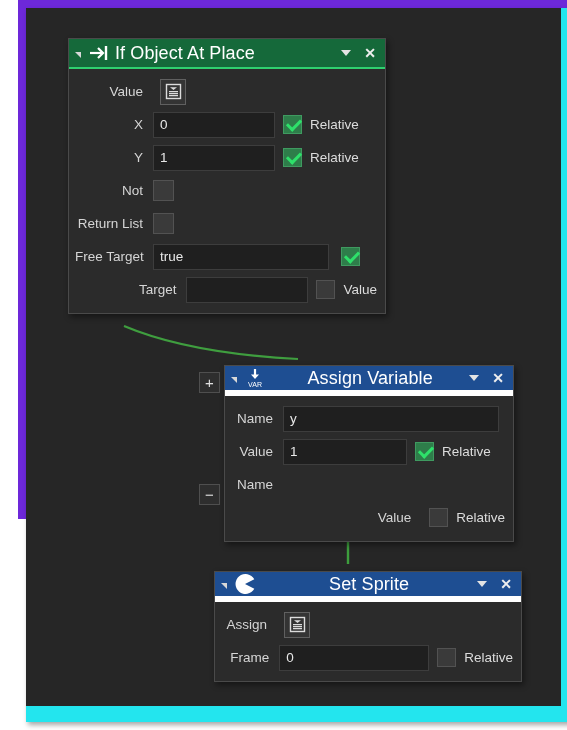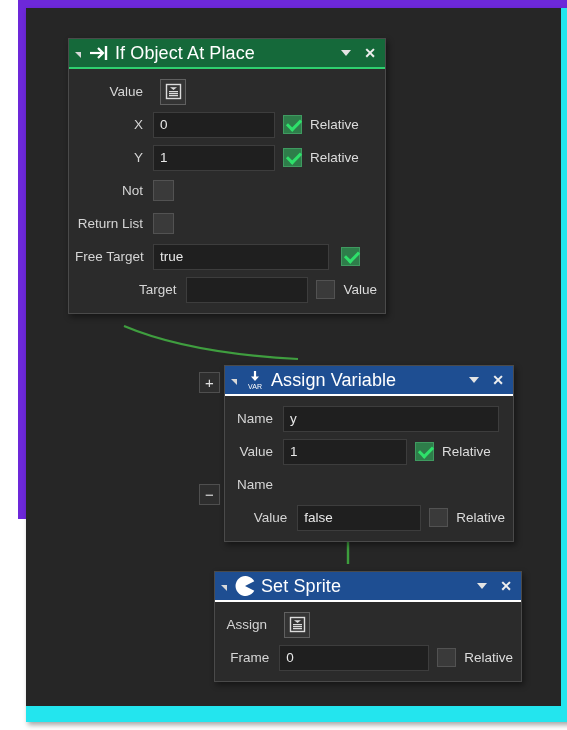--- a/index.html
+++ b/index.html
@@ -46,21 +46,21 @@
     box-shadow: 2px 3px 6px rgba(0,0,0,0.45);
   }
   .node-header {
     display: flex;
     align-items: center;
     height: 30px;
     padding: 0 7px 0 6px;
     position: relative;
   }
   .node-header.green { background: #15693a; border-bottom: 2px solid #2fd06f; }
-  .node-header.blue  { background: #1e4e92; border-bottom: 2px solid #ffffff; }
+  .node-header.blue  { background: #1e4e92; border-bottom: 6px solid #ffffff; text-align: center; }
 
   .collapse-tri {
     width: 0; height: 0;
     border-left: 6px solid transparent;
     border-top: 6px solid #d8d8d8;
     margin-right: 7px;
     margin-top: 3px;
     flex: 0 0 auto;
   }
   .hdr-icon {
@@ -290,21 +290,20 @@
           <span class="checkbox checked" style="margin-left:8px"></span>
           <span class="cb-label">Relative</span>
         </div>
 
         <div class="row">
           <span class="field-label" style="width:52px">Name</span>
         </div>
 
         <div class="row">
           <span class="field-label" style="width:52px">Value</span>
-          <span class="input" style="width:124px">false</span>
           <span class="checkbox" style="margin-left:8px"></span>
           <span class="cb-label">Relative</span>
         </div>
 
       </div>
     </div>
 
     <div class="node" id="node-sprite">
       <div class="node-header blue">
         <span class="collapse-tri"></span>

